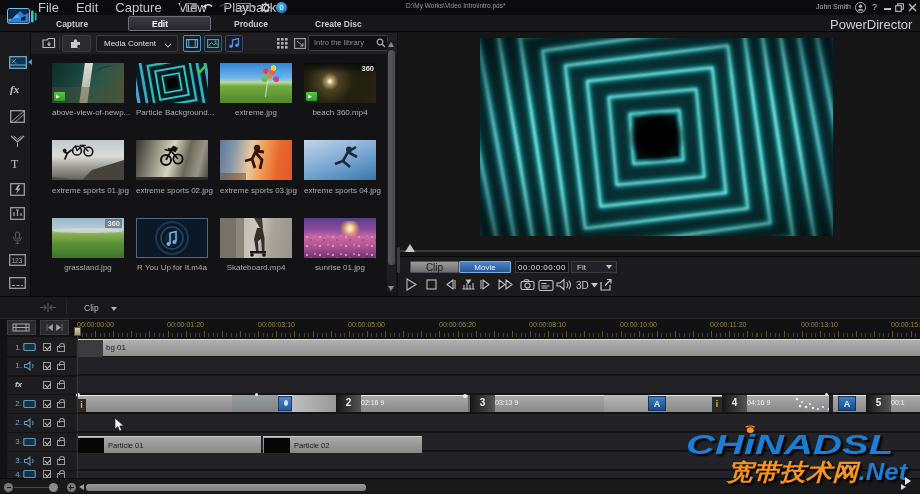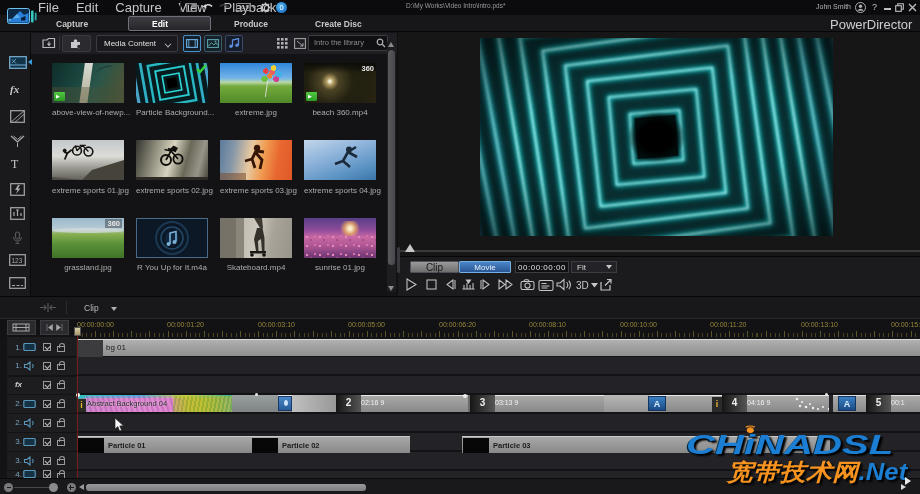--- a/index.html
+++ b/index.html
@@ -15,21 +15,21 @@
   .rl { position:absolute; top:1px; color:#97883a; font-size:7px; white-space:nowrap; }
   .hdr { left:7px; width:69px; height:17px; display:flex; align-items:center; }
   .hdr .num { width:15px; text-align:right; color:#7aa2bc; font-size:8px; }
   .hdr .ic { width:13px; height:10px; margin-left:1px; }
   .hdr .cb { width:8px; height:8px; border:1px solid #9a9a9a; margin-left:7px; position:relative; }
   .hdr .cb:after { content:""; position:absolute; left:1px; top:1px; width:4px; height:2.5px; border-left:1.3px solid #c8c8c8; border-bottom:1.3px solid #c8c8c8; transform:rotate(-45deg); }
   .hdr .lk { width:8px; height:6px; border:1px solid #9a9a9a; margin-left:6px; position:relative; margin-top:3px; }
   .hdr .lk:before { content:""; position:absolute; left:1px; top:-4px; width:4px; height:4px; border:1px solid #9a9a9a; border-bottom:none; border-radius:3px 3px 0 0; }
   .nbadge { top:0; width:25px; height:17px; background:linear-gradient(90deg,#161616,#555); color:#f0f0f0; font-size:10px; font-weight:bold; text-align:center; line-height:16px; }
   .dur { top:4px; color:#f0f0f0; font-size:7px; }
-  .pclip { height:17px; background:linear-gradient(#a8a8a8,#888); border-top:1px solid #c8c8c8;font-weight:bold; }
+  .pclip { height:17px; background:linear-gradient(#a8a8a8,#888); border-top:1px solid #c8c8c8; }
   .pthumb { position:absolute; left:1px; top:1px; width:26px; height:15px; background:#070707; }
   .plabel { position:absolute; left:31px; top:4px; color:#1c1c1c; font-size:7.5px; }
 </style>
 </head>
 <body>
 <div id="root">
 
   <div class="abs" id="topbar" style="left:0;top:0;width:920px;height:15px;background:#0b0b0d;"></div>
 
   <svg class="abs" style="left:7px;top:8px;z-index:6;" width="30" height="17" viewBox="0 0 30 17">
@@ -578,26 +578,20 @@
     </div>
 
   <div class="abs" style="left:77px;top:338.5px;width:877px;height:17px;background:linear-gradient(#b0b0b0,#8e8e8e);border-top:1px solid #d8d8d8;">
     <div class="abs" style="left:0;top:0;width:26px;height:17px;background:#3c3c3e;"></div>
     <div class="abs" style="left:29px;top:3px;color:#1c1c1c;font-size:8px;">bg 01</div>
   </div>
 
   <div class="abs" style="left:77px;top:395.2px;width:843px;height:17px;">
     <div class="abs" style="left:0;top:0;width:752px;height:17px;background:linear-gradient(#a8a8a8,#888);border-top:1px solid #e8e8e8;"></div>
 
-    <div class="abs" style="left:0;top:0;width:155px;height:17px;background:linear-gradient(90deg,#3ab8b8 0,#c878c0 14px,#d882cc 60px,#d87cc8 96px,#c8b838 110px,#b8c030 126px,#84b058 140px,#58a8a0 155px);">
-      <div class="abs" style="left:0;top:0;width:155px;height:2.5px;background:linear-gradient(90deg,#30c0c0,#40a8d8 40%,#d0d040 70%,#38b098);"></div>
-      <div class="abs" style="left:8px;top:1px;width:90px;height:16px;background:repeating-linear-gradient(75deg,#b668b877 0 2px,#e890d877 2px 5px);"></div>
-      <div class="abs" style="left:96px;top:1px;width:59px;height:16px;background:repeating-linear-gradient(100deg,#c8c03899 0 2px,#88a83099 2px 4px);"></div>
-      <div class="abs" style="left:10px;top:4px;color:#2a2a2a;font-size:7.5px;text-shadow:0 0 2px #ffffffaa;white-space:nowrap;">Abstract Background 04</div>
-    </div>
     <div class="abs" style="left:155px;top:0;width:46px;height:17px;background:linear-gradient(#9aa0a0,#7e8484);"></div>
 
     <div class="abs" style="left:201px;top:1px;width:14px;height:15px;background:linear-gradient(#4a88c8,#2a5a98);border:1px solid #1a3a68;">
       <div class="abs" style="left:4.5px;top:3px;width:4px;height:6px;background:#cfe4f8;border-radius:50% 50% 50% 50% / 60% 60% 40% 40%;"></div>
     </div>
 
     <div class="abs" style="left:215px;top:0;width:44px;height:17px;background:linear-gradient(90deg,#c0c0c0,#989898);"></div>
     <div class="abs nbadge" style="left:259px;">2</div>
     <div class="abs dur" style="left:284px;">02:16 9</div>
     <div class="abs" style="left:386px;top:-1px;width:4px;height:4px;background:#f0f0f0;border-radius:50%;"></div>
@@ -639,27 +633,23 @@
   <div class="abs" style="left:77px;top:399px;width:9px;height:13px;background:#2a2a22;color:#e8b830;font-size:9px;font-weight:bold;text-align:center;line-height:12px;">i</div>
 
   <svg class="abs" style="left:114px;top:418px;" width="11" height="15" viewBox="0 0 11 15">
       <path d="M1 0 L1 11 L3.8 8.6 L5.6 13 L7.6 12.2 L5.8 8 L9.5 7.8 Z" fill="#f8f8f8" stroke="#222" stroke-width="0.7"></path>
     </svg>
 
   <div class="abs pclip" style="left:77px;top:435.5px;width:184px;">
       <div class="pthumb"></div>
       <span class="plabel">Particle 01</span>
     </div>
-  <div class="abs pclip" style="left:251px;top:435.5px;width:159px;">
+  <div class="abs pclip" style="left:263px;top:435.5px;width:159px;">
       <div class="pthumb"></div>
       <span class="plabel">Particle 02</span>
-    </div>
-  <div class="abs pclip" style="left:462px;top:435.5px;width:368px;">
-      <div class="pthumb"></div>
-      <span class="plabel">Particle 03</span>
     </div>
 
   <div class="abs" style="left:74px;top:327px;width:7px;height:9px;background:linear-gradient(#d8cfa8,#a89868);border:1px solid #555;"></div>
   <div class="abs" style="left:76.5px;top:336px;width:1.6px;height:142px;background:#7a1818;"></div>
 
   <div class="abs" style="left:0;top:478px;width:920px;height:16px;background:#19191c;border-top:1px solid #0a0a0b;"></div>
   <div class="abs" style="left:4px;top:483px;width:9px;height:9px;border-radius:50%;background:#7a7a7e;"></div>
   <div class="abs" style="left:6.5px;top:486.7px;width:4px;height:1.4px;background:#1a1a1a;"></div>
   <div class="abs" style="left:14px;top:487px;width:38px;height:1px;background:#48484c;"></div>
   <div class="abs" style="left:49px;top:483px;width:9px;height:9px;border-radius:50%;background:#8a8a8e;"></div>

